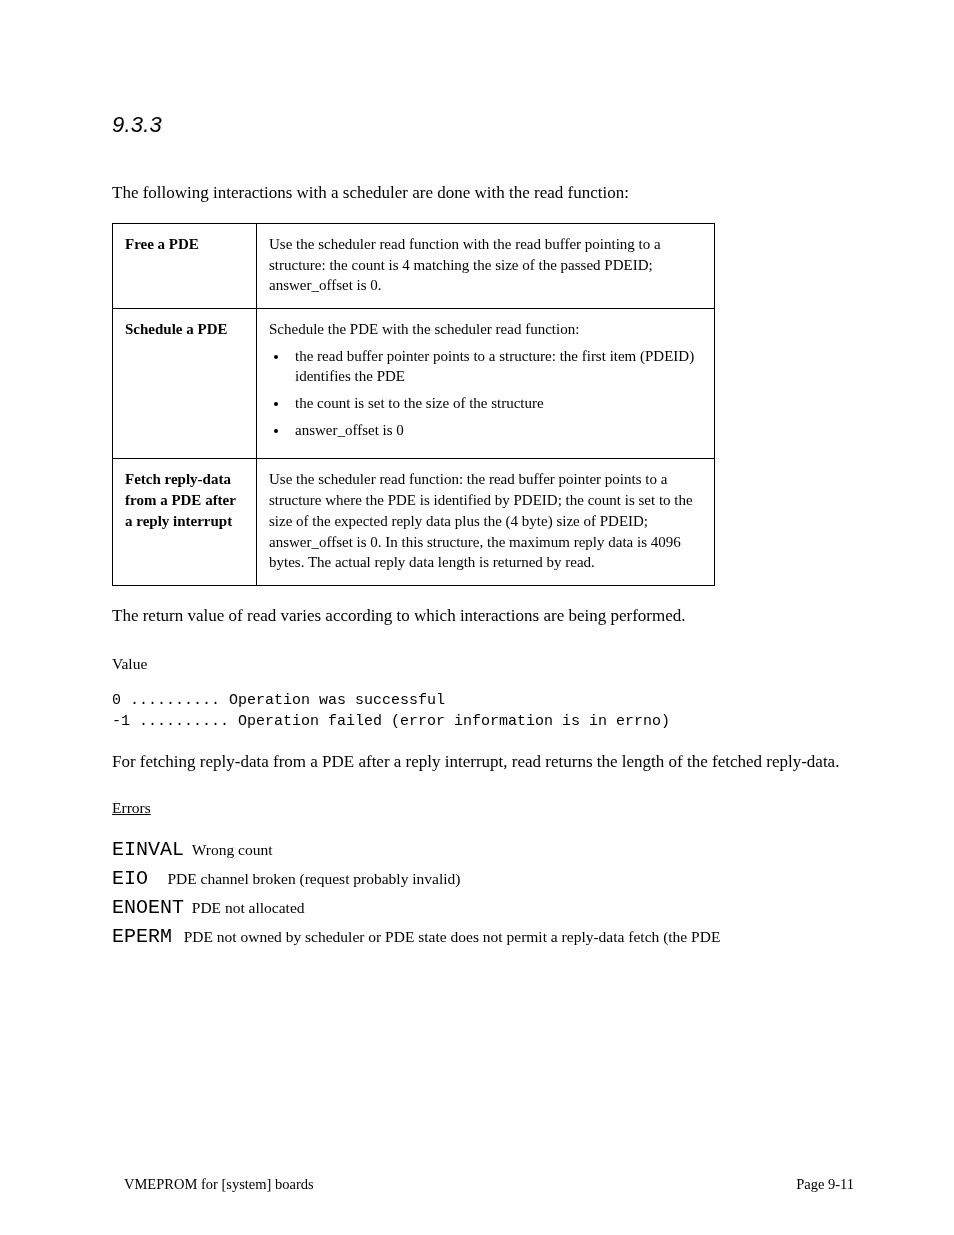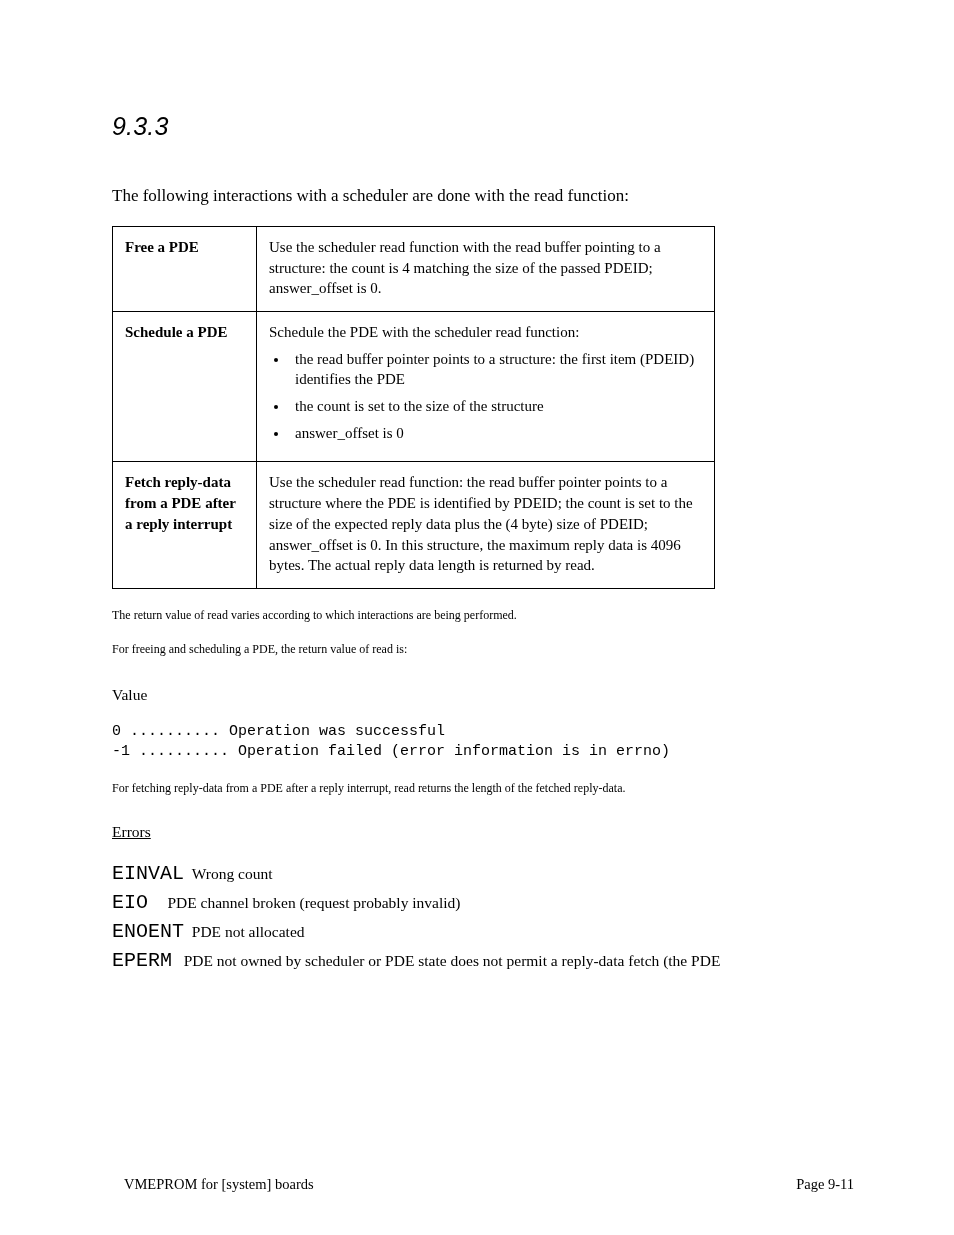--- a/index.html
+++ b/index.html
@@ -17,21 +17,21 @@
   .page {
     position: relative;
     width: 954px;
     height: 1235px;
     padding: 112px 112px 60px 112px;
     box-sizing: border-box;
   }
   .section-heading {
     font-family: "Century Gothic", "Avant Garde", sans-serif;
     font-style: italic;
-    font-size: 25px;
+    font-size: 22px;
     letter-spacing: 0.2px;
     display: flex;
     gap: 28px;
   }
   .section-num { }
   .section-title { }
   .intro {
     margin-top: 44px;
     font-size: 17px;
     line-height: 1.35;
@@ -56,21 +56,21 @@
   ul.tight {
     margin: 6px 0 0 0;
     padding: 0 0 0 20px;
   }
   ul.tight li {
     margin: 0 0 6px 0;
     padding-left: 6px;
   }
   ul.tight li::marker { font-size: 15px; }
   .para {
-    font-size: 12px;
+    font-size: 17px;
     line-height: 1.38;
     margin-top: 18px;
   }
   .sig-block { margin-top: 28px; }
   .sig-label {
     font-size: 15.5px;
   }
   .sig-values {
     margin-top: 18px;
     font-family: "Courier New", Courier, monospace;
@@ -132,21 +132,20 @@
         </td>
       </tr>
       <tr>
         <td><span class="fw-label">Fetch reply-data from a PDE after a reply interrupt</span></td>
         <td>Use the scheduler read function: the read buffer pointer points to a structure where the PDE is identified by PDEID; the count is set to the size of the expected reply data plus the (4 byte) size of PDEID; answer_offset is 0. In this structure, the maximum reply data is 4096 bytes. The actual reply data length is returned by read.</td>
       </tr>
     </tbody>
   </table>
 
   <div class="para">The return value of read varies according to which interactions are being performed.</div>
-  <div class="para">For freeing and scheduling a PDE, the return value of read is:</div>
 
   <div class="sig-block">
     <span class="sig-label">Value</span>
     <div class="sig-values"><span>0 .......... Operation was successful</span>
 <span>-1 .......... Operation failed (error information is in errno)</span></div>
   </div>
 
   <div class="para">For fetching reply-data from a PDE after a reply interrupt, read returns the length of the fetched reply-data.</div>
 
   <div class="errors-block">

